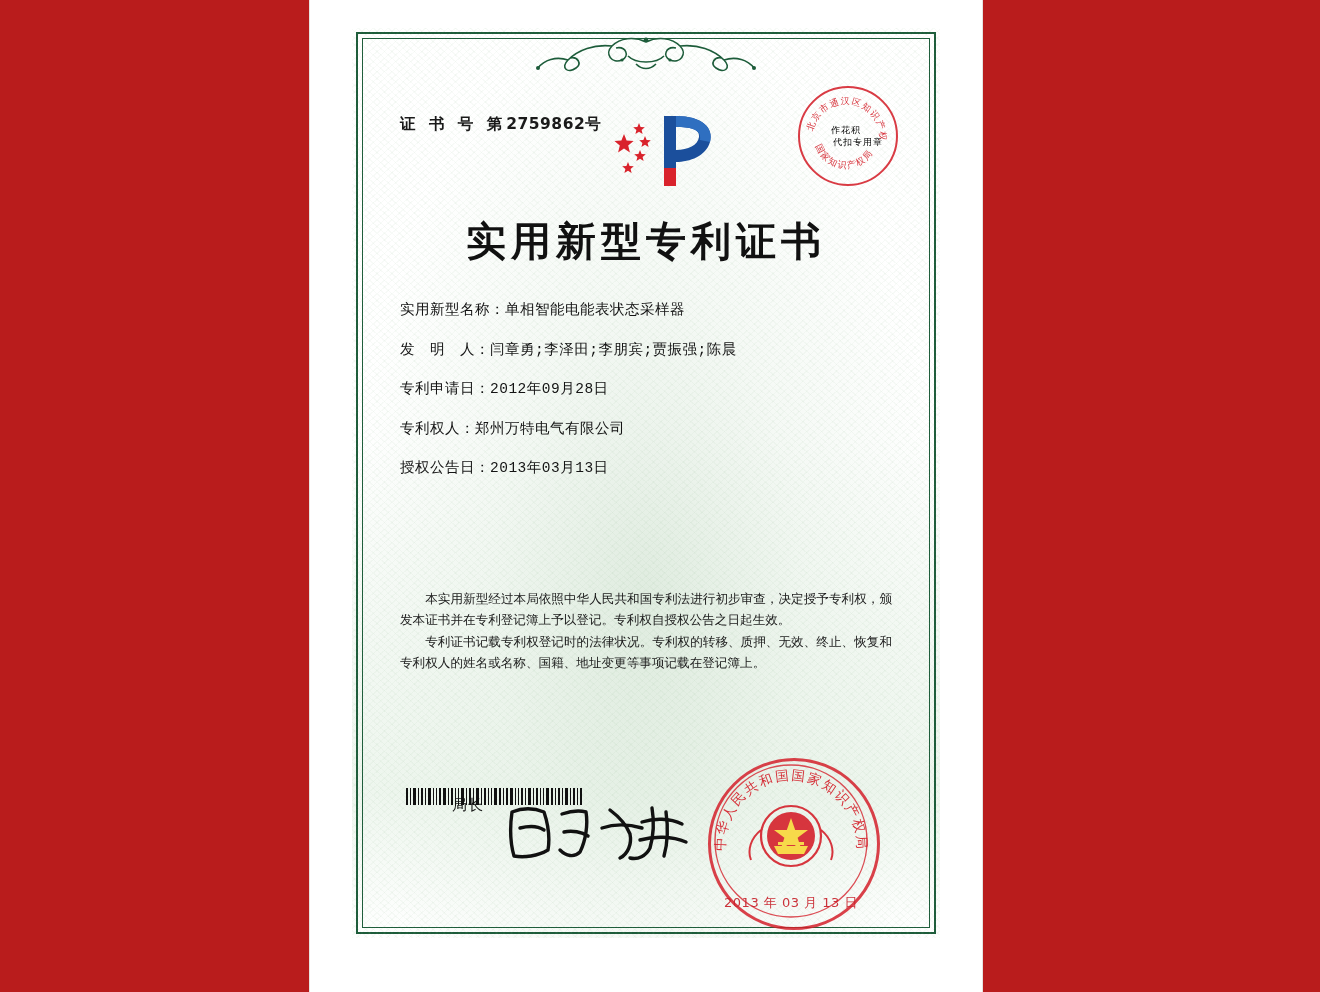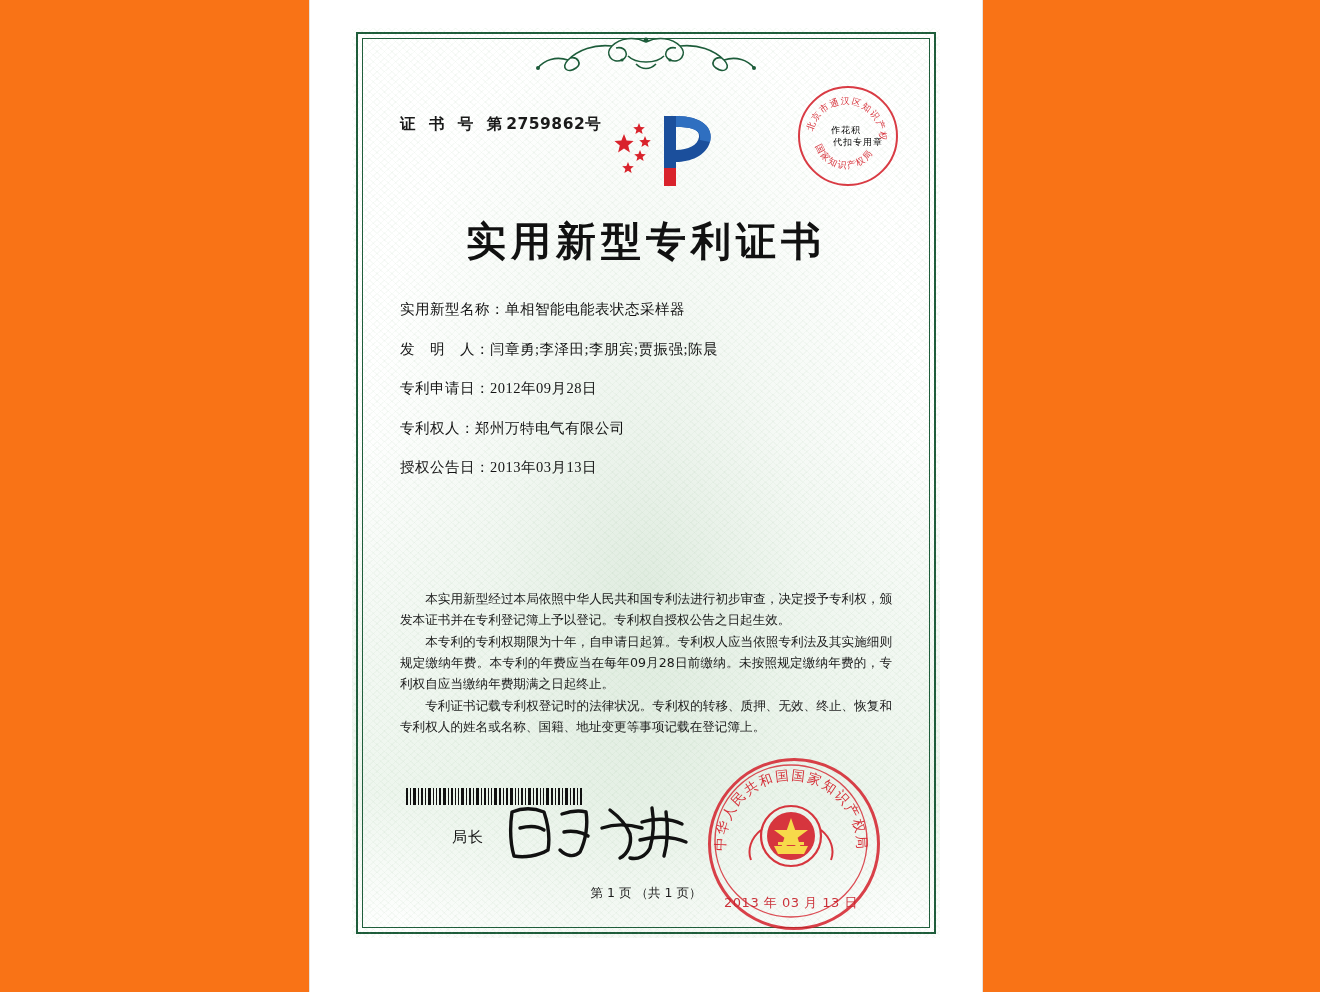--- a/index.html
+++ b/index.html
@@ -8,21 +8,21 @@
     background: #f2efec;
     width: 1320px;
     height: 992px;
     overflow: hidden;
     font-family: "Liberation Serif", serif;
   }
   #stage {
     position: relative;
     width: 1320px;
     height: 992px;
-    background: #f97316;
+    background: #b91c1c;
   }
   
   #page {
     position: absolute;
     left: 310px;
     top: 0px;
     width: 672px;
     height: 992px;
     background: #ffffff;
     box-shadow: 0 0 0 1px #e6e3e0;
@@ -142,21 +142,21 @@
   .fields {
     position: absolute;
     left: 48px;
     top: 272px;
     right: 48px;
   }
   .field {
     font-size: 14.5px;
     color: #141414;
     margin-bottom: 20.5px;
-    font-family: Liberation Serif, serif;
+    font-family: Liberation Mono, monospace;
     white-space: nowrap;
   }
   .field .k { letter-spacing: 0.5px; }
   .field .v { letter-spacing: 0.5px; }
   
   .paras {
     position: absolute;
     left: 48px;
     right: 48px;
     top: 560px;
@@ -179,21 +179,21 @@
     position: absolute;
     top: 0;
     height: 17px;
     background: #111;
     display: block;
   }
   
   .director {
     position: absolute;
     left: 100px;
-    top: 800px;
+    top: 768px;
     font-size: 15px;
     color: #111;
     font-family: "DejaVu Sans", sans-serif;
     letter-spacing: 1px;
   }
   .signature {
     position: absolute;
     left: 150px;
     top: 770px;
     width: 200px;
@@ -323,21 +323,20 @@
           <div class="field">
             <span class="k">专利权人：</span><span class="v">郑州万特电气有限公司</span>
           </div>
           <div class="field">
             <span class="k">授权公告日：</span><span class="v">2013年03月13日</span>
           </div>
         </div>
 
         <div class="paras">
           <div class="para">本实用新型经过本局依照中华人民共和国专利法进行初步审查，决定授予专利权，颁发本证书并在专利登记簿上予以登记。专利权自授权公告之日起生效。</div>
-          <div class="para">本专利的专利权期限为十年，自申请日起算。专利权人应当依照专利法及其实施细则规定缴纳年费。本专利的年费应当在每年09月28日前缴纳。未按照规定缴纳年费的，专利权自应当缴纳年费期满之日起终止。</div>
           <div class="para">专利证书记载专利权登记时的法律状况。专利权的转移、质押、无效、终止、恢复和专利权人的姓名或名称、国籍、地址变更等事项记载在登记簿上。</div>
         </div>
 
         <div class="barcode">
           <i style="left:0px;width:2px"></i>
             <i style="left:4px;width:1px"></i>
             <i style="left:7px;width:3px"></i>
           <i style="left:12px;width:1px"></i>
             <i style="left:15px;width:2px"></i>
             <i style="left:19px;width:1px"></i>
@@ -423,18 +422,17 @@
               </g>
               <g stroke="#d4202a" stroke-width="2" fill="none" opacity="0.9">
                 <path d="M-30 -6 C-40 2, -44 14, -40 24"></path>
                 <path d="M30 -6 C40 2, 44 14, 40 24"></path>
               </g>
             </g>
           </svg>
           <div class="seal-date">2013 年 03 月 13 日</div>
         </div>
 
-        <div class="pagefoot">第 1 页 （共 1 页）</div>
 
       </div>
     </div>
   </div>
 </div>
 
 </body></html>

